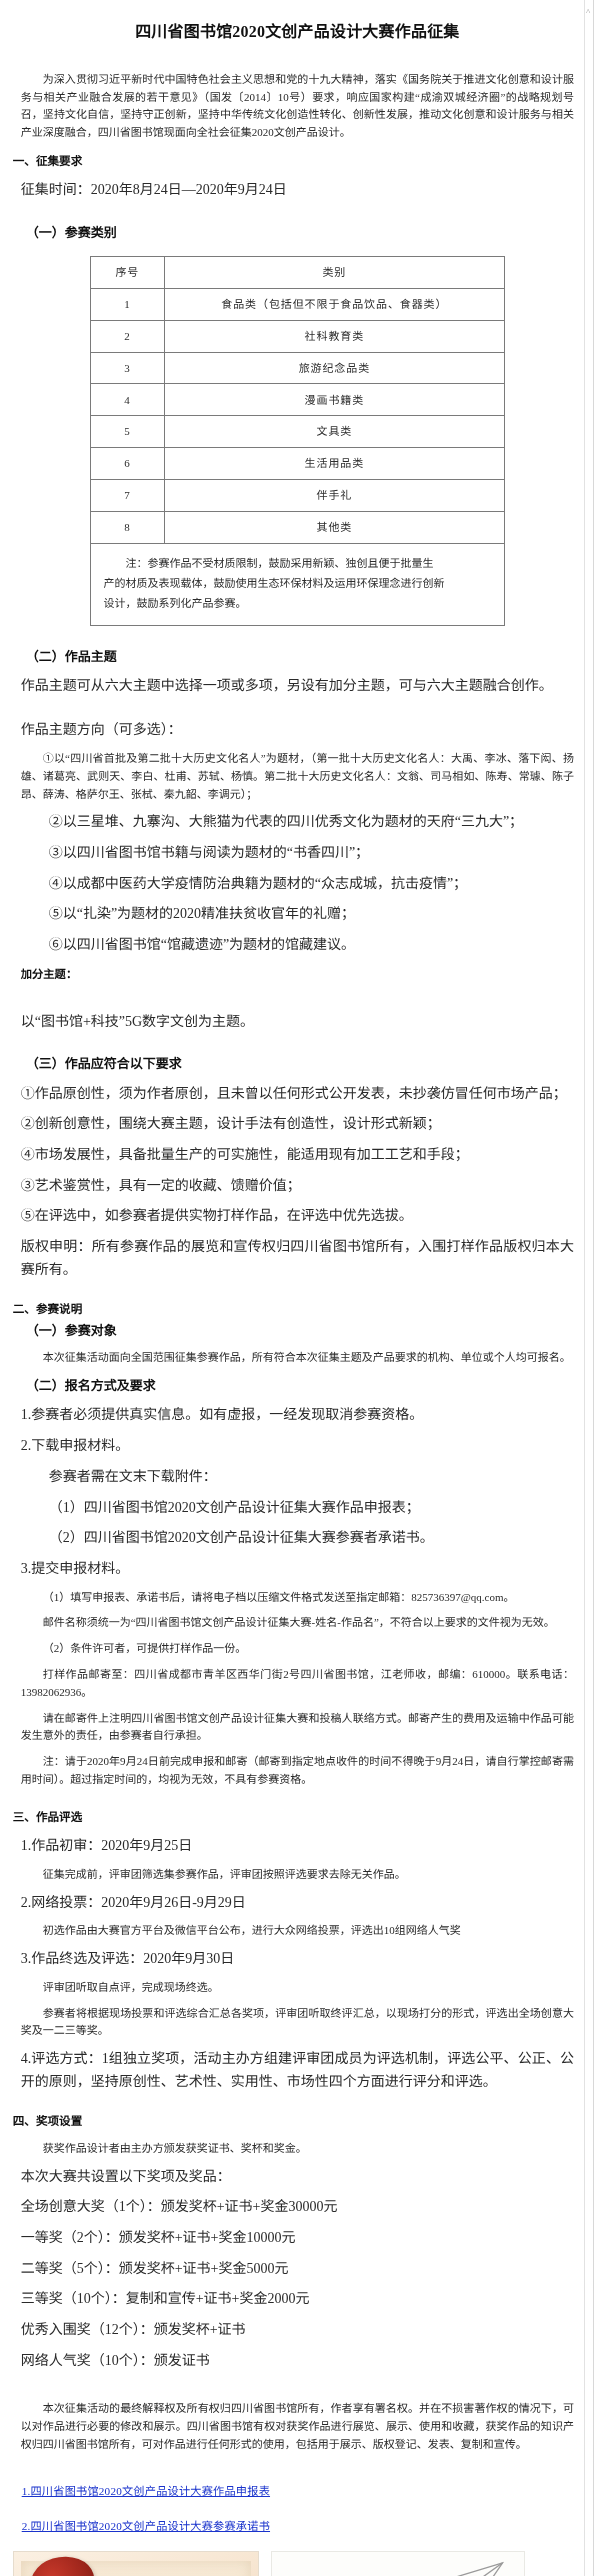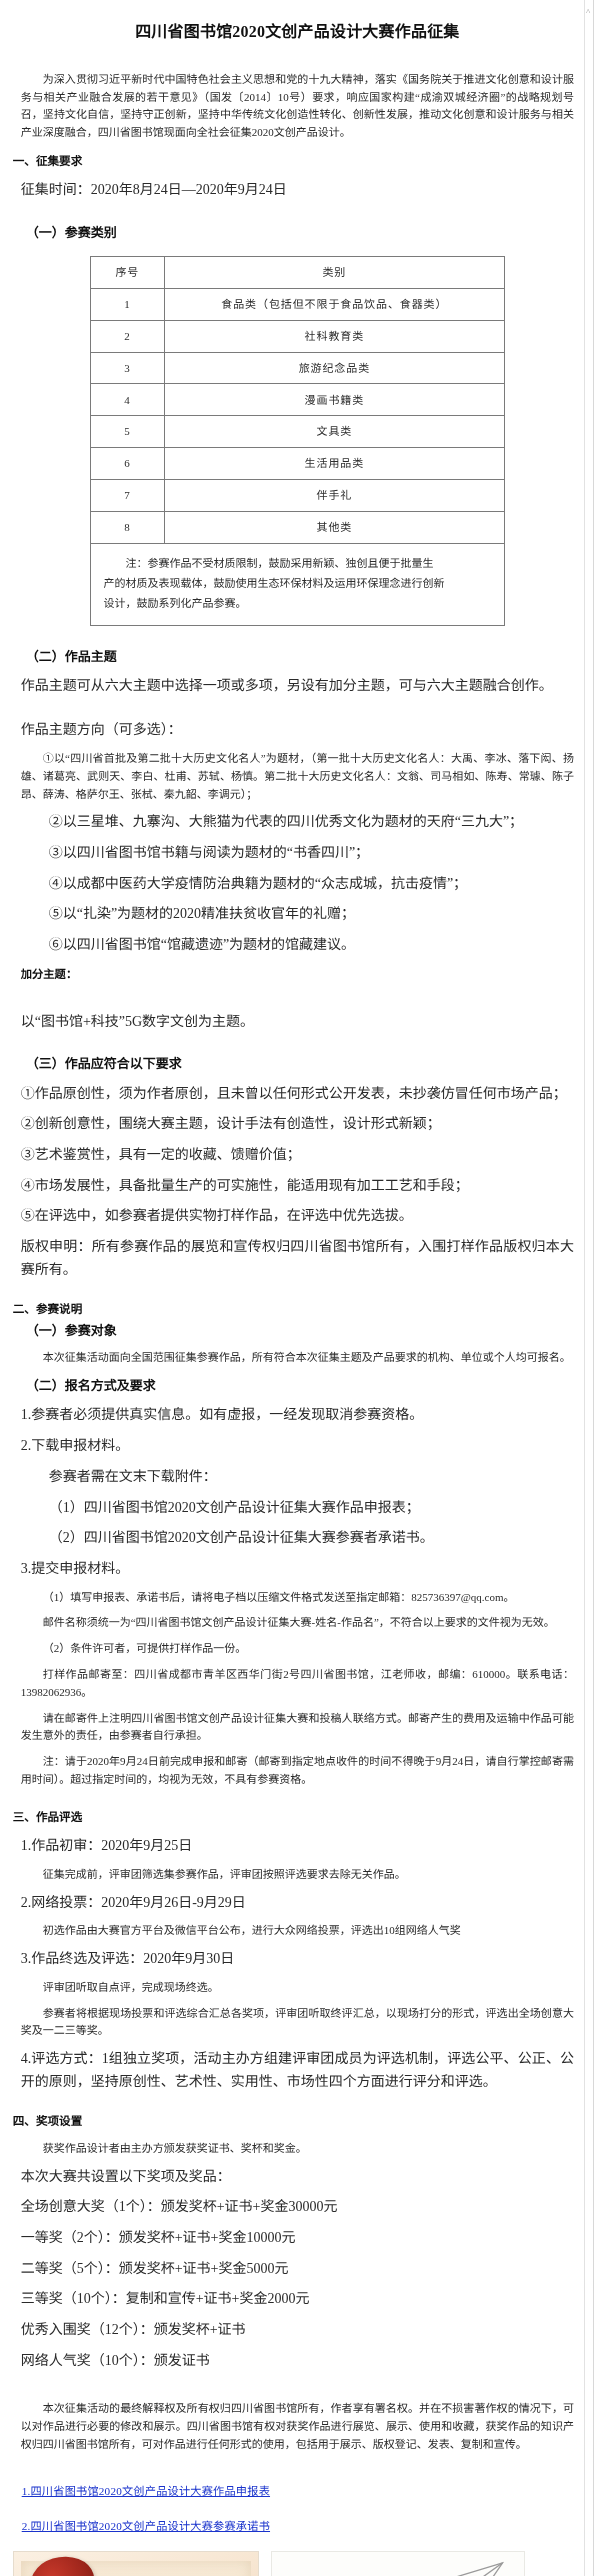--- a/index.html
+++ b/index.html
@@ -400,22 +400,22 @@
 
     <p class="h-inline-bold">加分主题：</p>
     <div class="gap-md"></div>
     <p class="line">以“图书馆+科技”5G数字文创为主题。</p>
 
     <div class="gap-md"></div>
 
     <p class="h-sub">（三）作品应符合以下要求</p>
     <p class="line">①作品原创性，须为作者原创，且未曾以任何形式公开发表，未抄袭仿冒任何市场产品；</p>
     <p class="line">②创新创意性，围绕大赛主题，设计手法有创造性，设计形式新颖；</p>
+    <p class="line">④市场发展性，具备批量生产的可实施性，能适用现有加工工艺和手段；</p>
     <p class="line">③艺术鉴赏性，具有一定的收藏、馈赠价值；</p>
-    <p class="line">④市场发展性，具备批量生产的可实施性，能适用现有加工工艺和手段；</p>
     <p class="line">⑤在评选中，如参赛者提供实物打样作品，在评选中优先选拔。</p>
     <p class="line">版权申明：所有参赛作品的展览和宣传权归四川省图书馆所有，入围打样作品版权归本大赛所有。</p>
 
     <div class="gap-md"></div>
 
     <p class="h-sec">二、参赛说明</p>
     <p class="h-sub">（一）参赛对象</p>
     <p class="indent">本次征集活动面向全国范围征集参赛作品，所有符合本次征集主题及产品要求的机构、单位或个人均可报名。</p>
     <p class="h-sub">（二）报名方式及要求</p>
 

